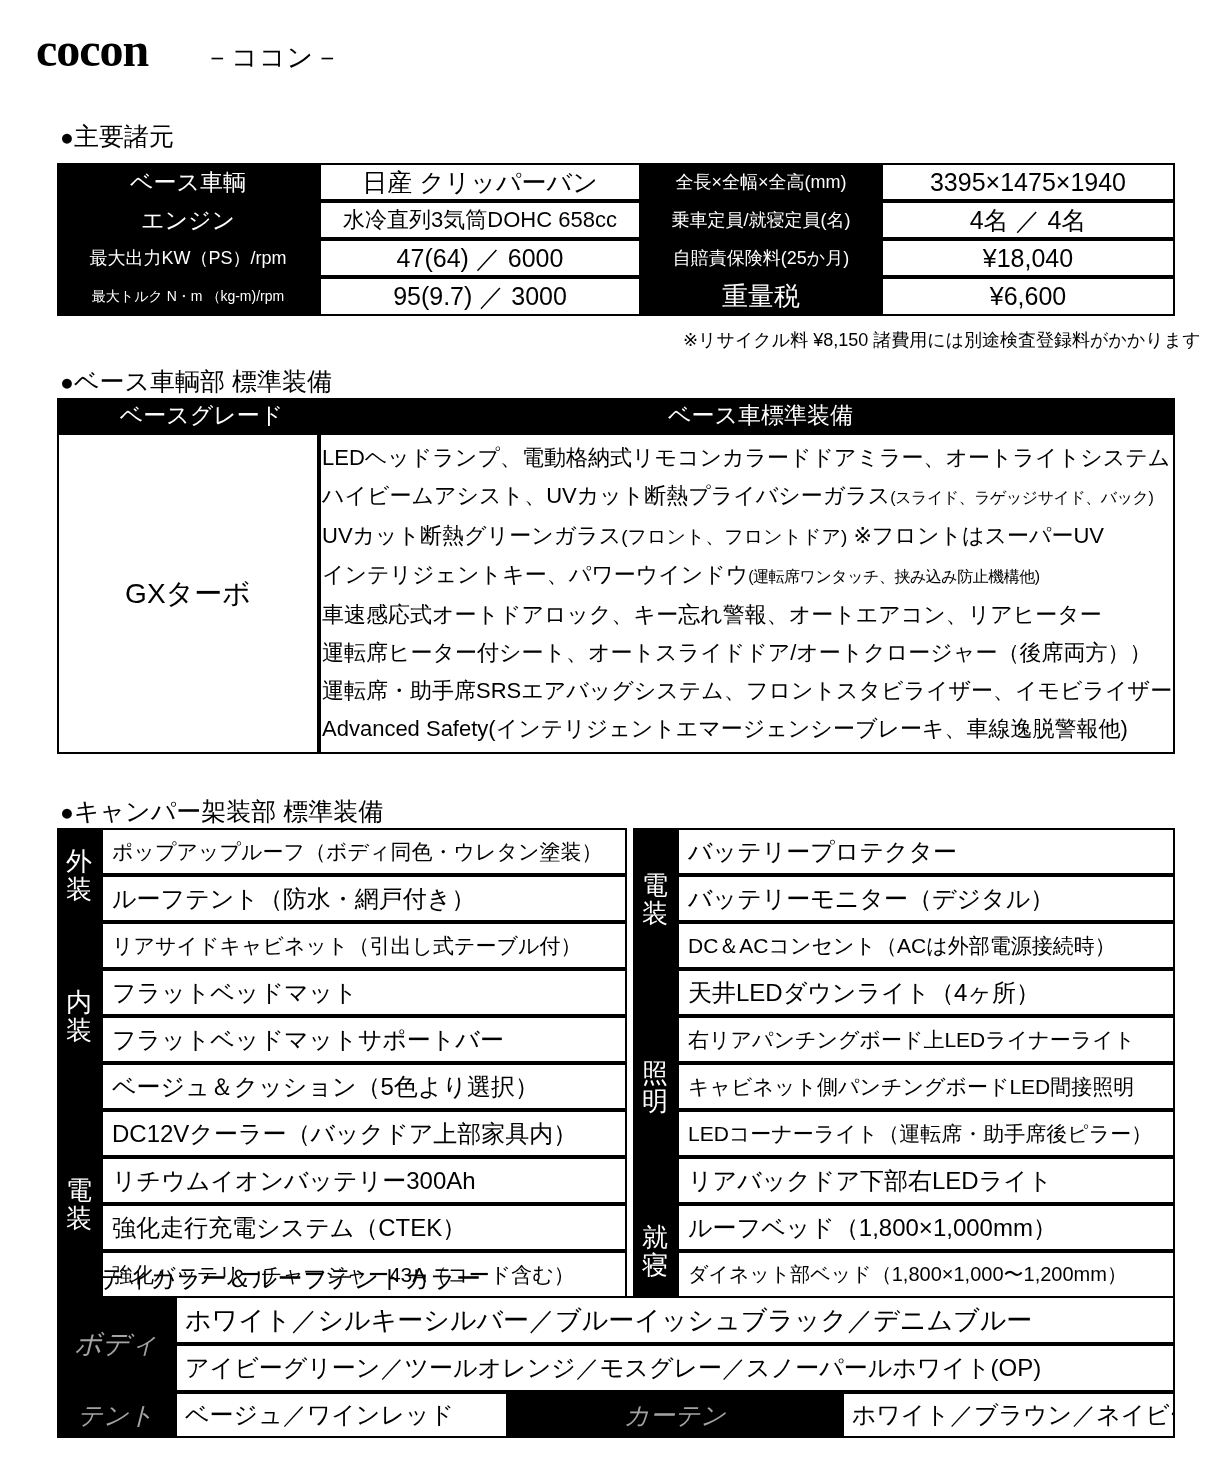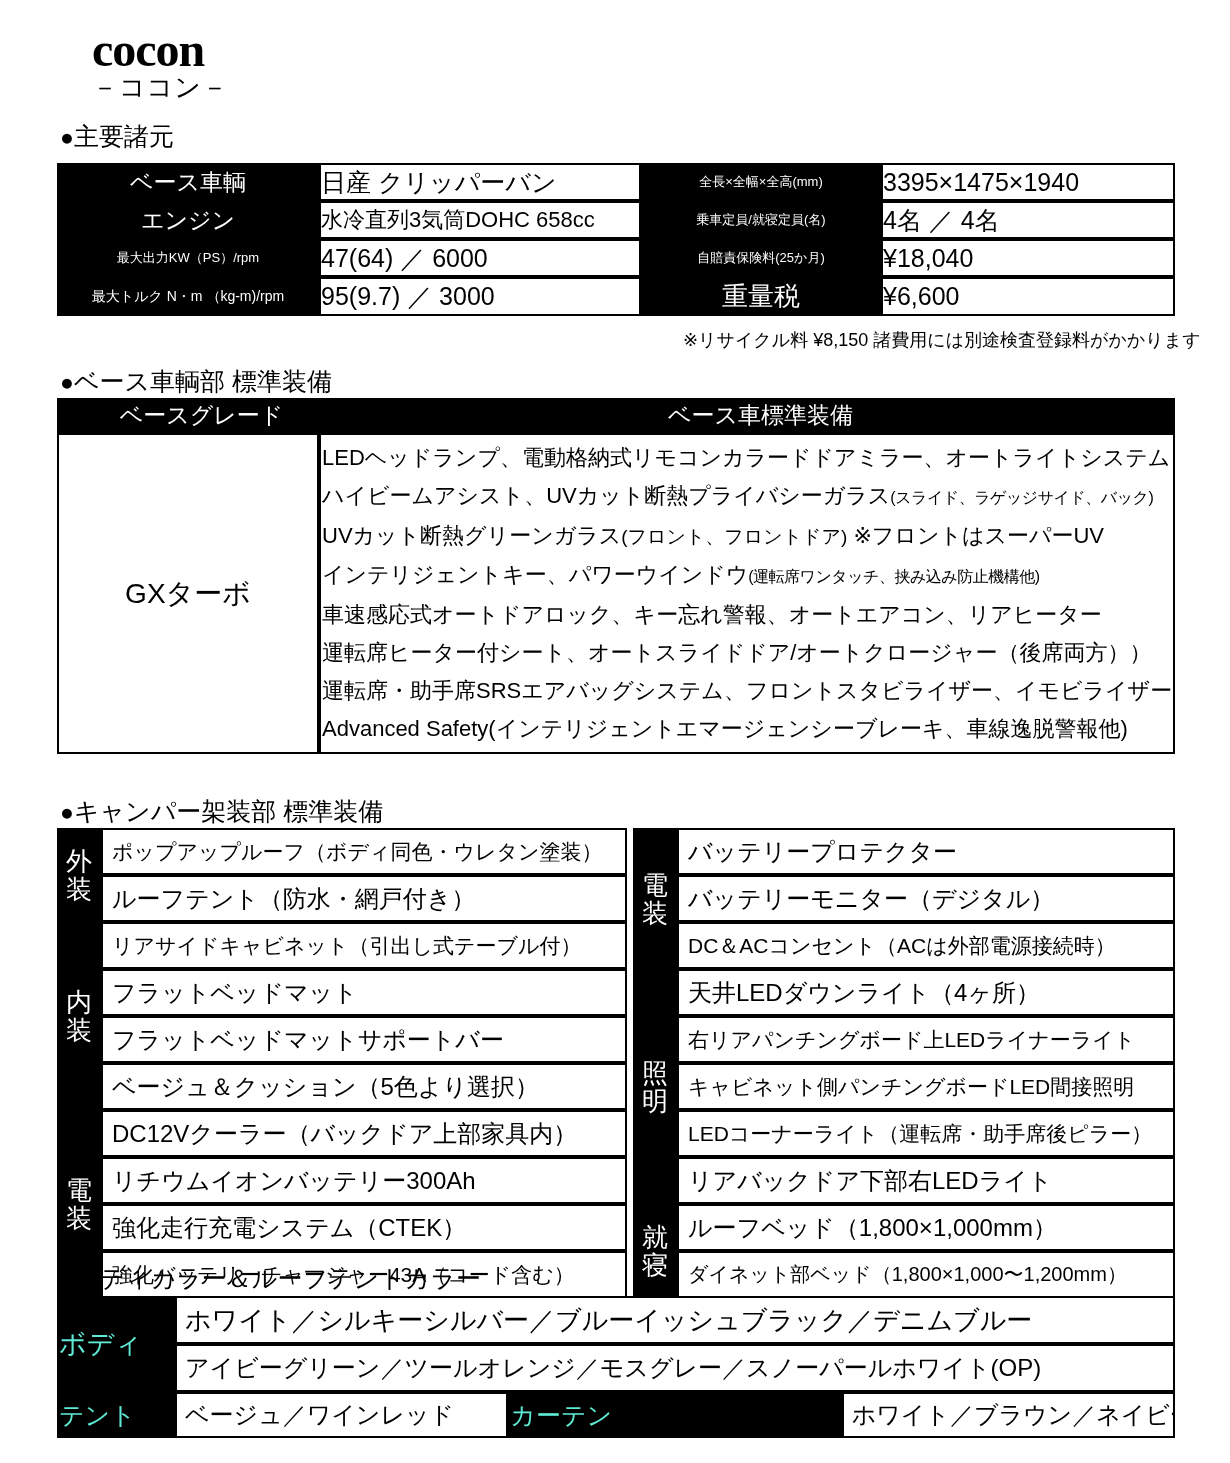--- a/index.html
+++ b/index.html
@@ -12,21 +12,21 @@
     font-family: "Liberation Sans", "DejaVu Sans", sans-serif;
     color: #000000;
     position: relative;
     overflow: hidden;
   }
 
   
   .logo-row {
     position: absolute;
     left: 36px; top: 26px;
-    display: flex; align-items: baseline; flex-direction: column;
+    display: flex; align-items: baseline;
   }
   .logo-word {
     font-family: "Liberation Serif", "DejaVu Serif", serif;
     font-weight: bold;
     font-size: 48px;
     letter-spacing: -1px;
     line-height: 1;
   }
   .logo-kana {
     font-size: 26px;
@@ -64,24 +64,24 @@
     color: #fff;
     text-align: center;
     font-weight: 500;
     border-color: #000;
   }
 
   
   #spec-table { left: 57px; top: 163px; width: 1118px; }
   #spec-table td { height: 38px; }
   #spec-table td.lbl { font-size: 23px; }
-  #spec-table td.lbl.sm { font-size: 13px; }
+  #spec-table td.lbl.sm { font-size: 18px; }
   #spec-table td.lbl.xs { font-size: 14px; }
   #spec-table td.val {
-    text-align: left;
+    text-align: center;
     font-size: 25px;
     font-family: "Liberation Sans", "DejaVu Sans", sans-serif;
   }
   #spec-table td.val.sm { font-size: 22px; }
   #spec-table td.lbl.big { font-size: 26px; margin-top: 44px; }
 
   .note {
     position: absolute;
     left: 636px; top: 328px;
     font-size: 18px;
@@ -136,22 +136,22 @@
   }
   .camper-tbl td.item.s { font-size: 21px; }
   .camper-tbl td.item.xs { font-size: 20px; }
   #camper-left  { position:absolute; left: 57px;  top: 828px; width: 570px; }
   #camper-right { position:absolute; left: 633px; top: 828px; width: 542px; }
 
   
   #color-table { left: 57px; top: 1296px; width: 1118px; }
   #color-table td { border: 2px solid #000; }
   #color-table td.cat {
-    background:#000; color:#5eead4; 
-    font-size: 27px; width: 118px; border-color:#000;
+    background:#000; color:#a3a3a3; text-align:center;
+    font-size: 27px; width: 118px; border-color:#000;font-style:italic;
   }
   #color-table td.list {
     font-size: 26px;
     padding-left: 8px;
     white-space: nowrap;
   }
   #color-table td.list.s { font-size: 24px; }
   #color-table td.cat.s { font-size: 25px; }
 </style>
 </head>

